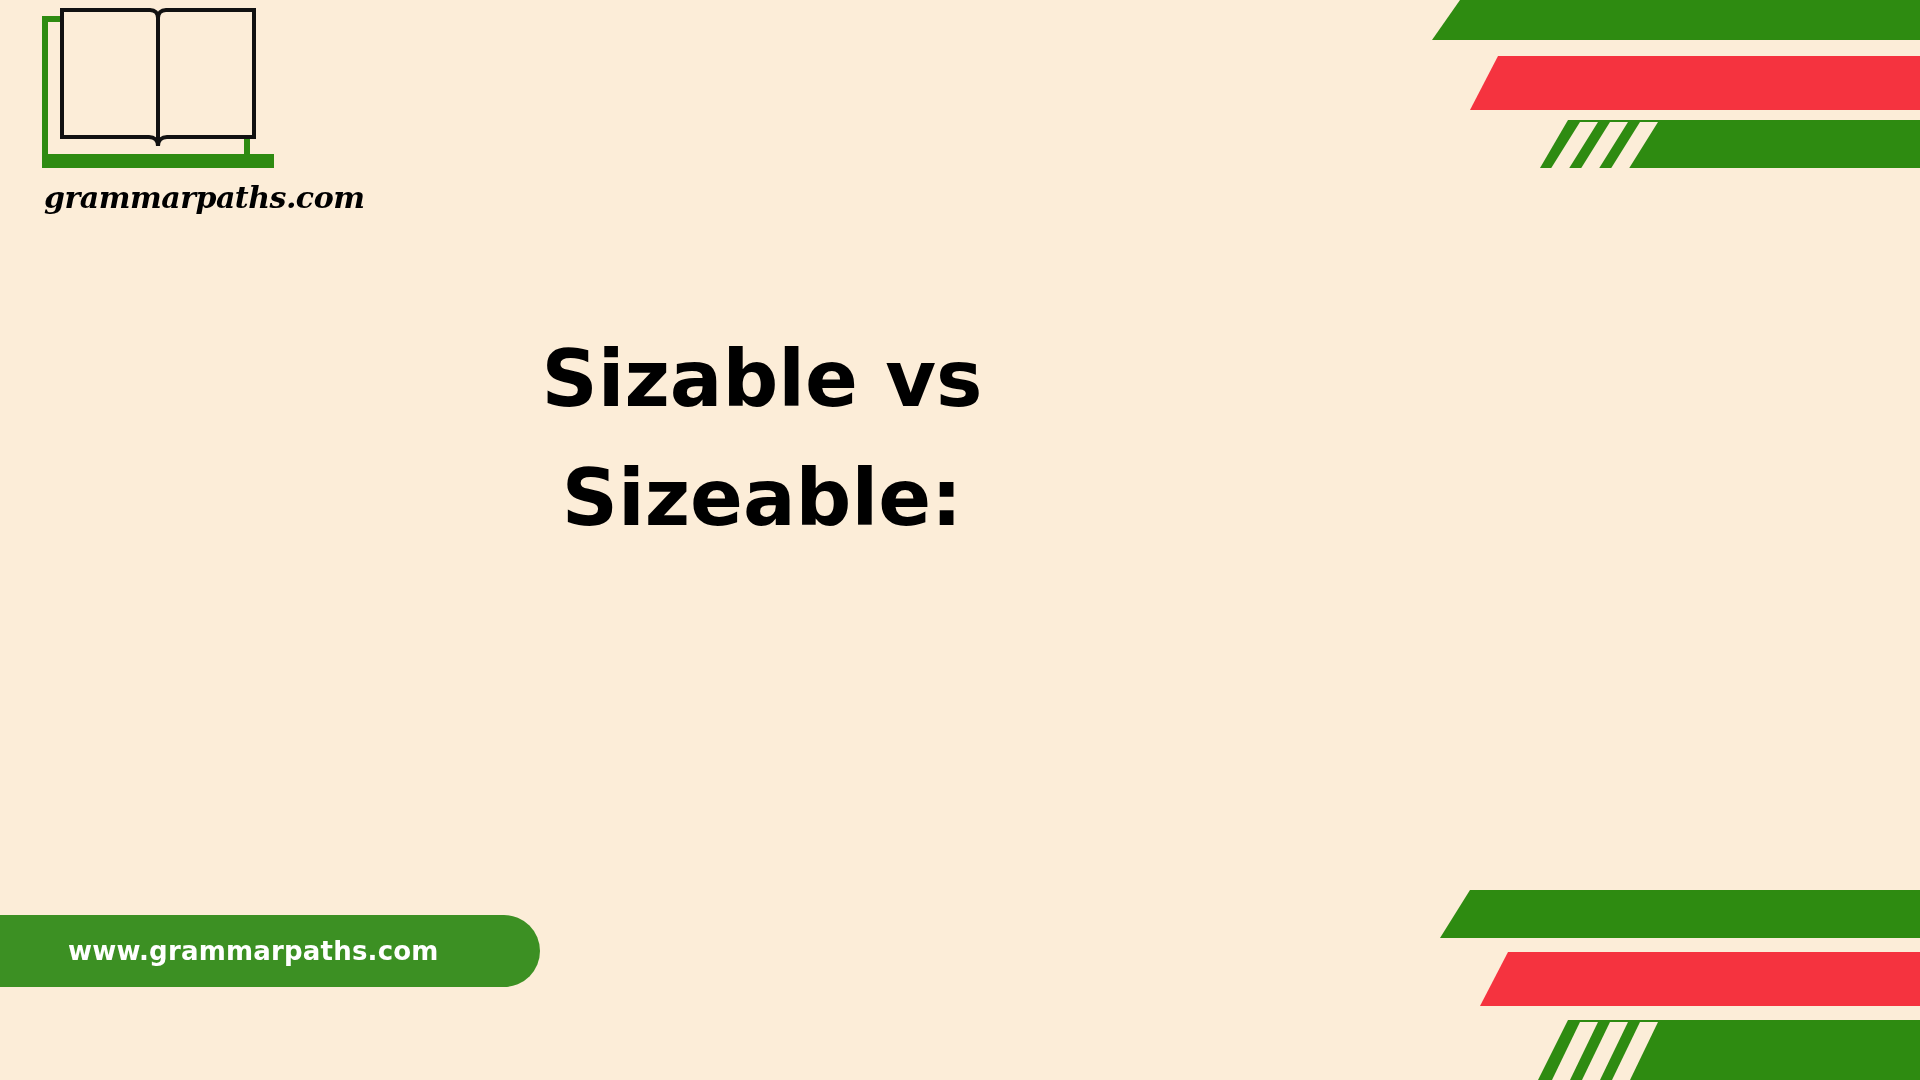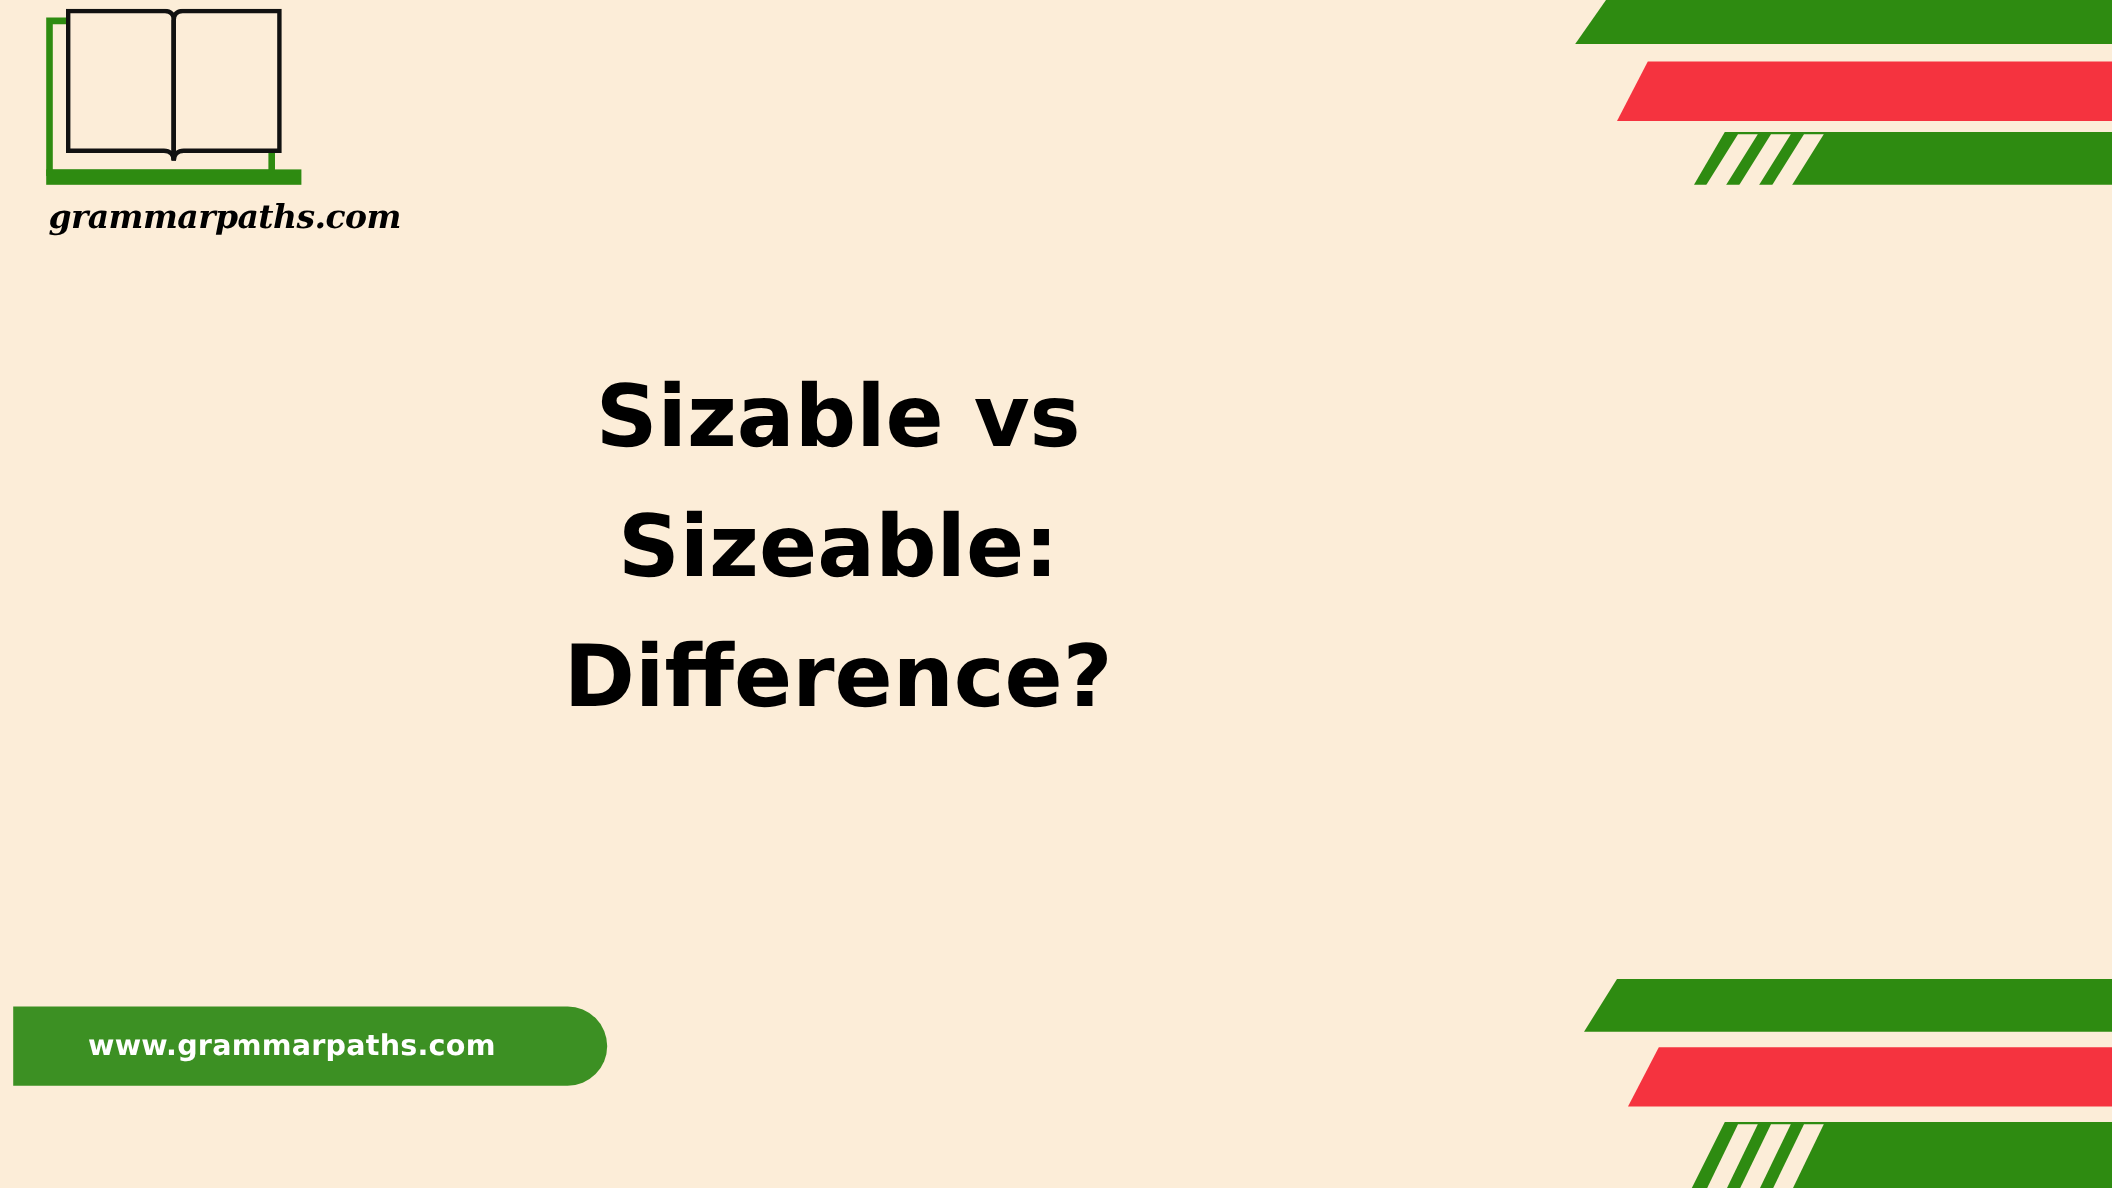--- a/index.html
+++ b/index.html
@@ -48,21 +48,21 @@
     font-weight:bold;
     font-size:78px;
     line-height:1.52;
     color:#000000;
     letter-spacing:0px;
   }
 
   
   .footer-pill {
     position:absolute;
-    left:12px; top:915px;
+    left:0px; top:915px;
     height:72px;
     min-width:540px;
     background:#3C9023;
     border-radius:0 40px 40px 0;
     display:flex;
     align-items:center;
     padding-left:68px;
     padding-right:50px;
   }
   .footer-pill span {
@@ -104,21 +104,20 @@
 
       <path d="M24 2 h88 c5 0 8 3 8 8 v128 c0 -6 -4 -9 -9 -9 H24 Z" fill="#FCEDD8" stroke="#111111" stroke-width="4"></path>
       <path d="M216 2 h-88 c-5 0 -8 3 -8 8 v128 c0 -6 4 -9 9 -9 H216 Z" fill="#FCEDD8" stroke="#111111" stroke-width="4"></path>
       <line x1="120" y1="10" x2="120" y2="138" stroke="#111111" stroke-width="4"></line>
     </svg>
     <div class="logo-text">grammarpaths.com</div>
   </div>
 
   <div class="title-wrap">
     <div class="title">Sizable vs Sizeable:</div>
-    <div class="title">Difference?</div>
   </div>
 
   <div class="footer-pill">
     <span>www.grammarpaths.com</span>
   </div>
 
   <div class="deco deco-br">
     <svg width="500" height="190" viewBox="0 0 500 190" xmlns="http://www.w3.org/2000/svg">
       <polygon points="50,0 500,0 500,48 20,48" fill="#2E8B11"></polygon>
       <polygon points="88,62 500,62 500,116 60,116" fill="#F5333F"></polygon>

